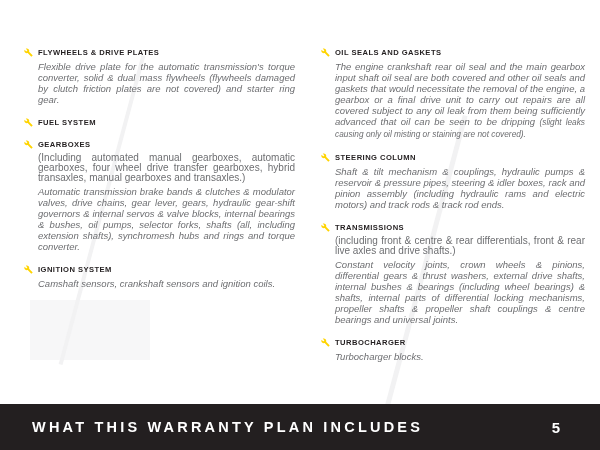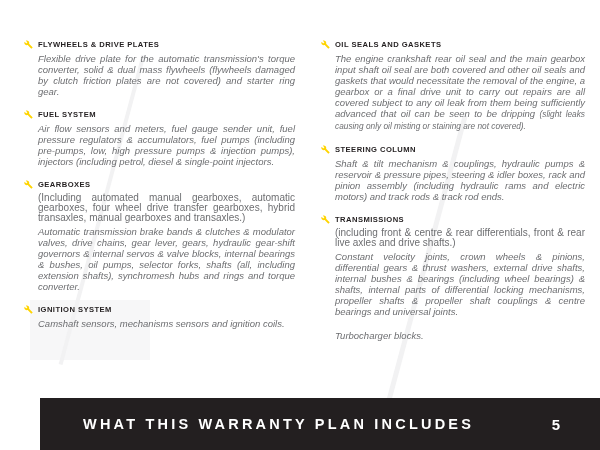--- a/index.html
+++ b/index.html
@@ -8,21 +8,21 @@
     background:#ffffff;
     font-family:"Liberation Sans", sans-serif;
   }
   
   .wm { position:absolute; background:#f2f2f3; z-index:0; }
   .wm-1 { left:100px; top:50px;  width:4px; height:320px; transform:rotate(15deg); }
   .wm-2 { left:420px; top:110px; width:5px; height:330px; transform:rotate(15deg); }
   .wm-3 { left:30px;  top:300px; width:120px; height:60px; background:#f7f7f8; }
 
   .cols {
-    position:absolute; top:40px; left:38px; z-index:1;
+    position:absolute; top:48px; left:38px; z-index:1;
     display:flex; gap:40px;
   }
   .col-left  { width:257px; }
   .col-right { width:250px; }
 
   .sect { margin-bottom:13px; }
   .hrow { display:flex; align-items:center; gap:5px; margin-left:-14px; margin-bottom:4px; }
   .icon { width:9px; height:9px; flex:0 0 9px; display:inline-flex; }
   .icon svg { width:9px; height:9px; fill:var(--accent,#ffd400); }
   h3 {
@@ -34,24 +34,24 @@
     text-align:justify;
     font-style:italic;
   }
   p.note {
     margin:0 0 3px 0; font-size:10px; line-height:10px; color:var(--body,#6d6e71);
     text-align:justify;
   }
   .note-inline { font-size:8.3px; }
 
   .footer {
-    position:absolute; left:0; right:0; bottom:0; height:52px; z-index:2;
+    position:absolute; left:0; right:0; bottom:0; height:46px; z-index:2;
     background:var(--footer-bg,#231f20);
     display:flex; align-items:center; justify-content:space-between;
-    padding:0 40px 0 43px; box-sizing:border-box;margin-left:40px;
+    padding:0 40px 0 32px; box-sizing:border-box;
   }
   .footer-title {
     color:var(--footer-fg,#ffffff); font-weight:bold; font-size:14.5px;
     letter-spacing:3.2px; white-space:nowrap;
   }
   .page-num { color:var(--footer-fg,#ffffff); font-weight:bold; font-size:15px; }
 </style>
 </head>
 <body>
 
@@ -77,21 +77,20 @@
 
     <section class="sect">
       <div class="hrow">
         <span class="icon">
             <svg viewBox="0 0 24 24">
               <path d="M22.7 19l-9.1-9.1c.9-2.3.4-5-1.5-6.9C10.1 1 7.1.6 4.7 1.7L9 6 6 9 1.6 4.7C.4 7.1.9 10.1 2.9 12.1c1.9 1.9 4.6 2.4 6.9 1.5l9.1 9.1c.4.4 1 .4 1.4 0l2.3-2.3c.5-.4.5-1.1.1-1.4z"></path>
             </svg>
           </span>
         <h3>FUEL SYSTEM</h3>
       </div>
-      <p class="body">Air flow sensors and meters, fuel gauge sender unit, fuel pressure regulators &amp; accumulators, fuel pumps (including pre-pumps, low, high pressure pumps &amp; injection pumps), injectors (including petrol, diesel &amp; single-point injectors.</p>
     </section>
 
     <section class="sect">
       <div class="hrow">
         <span class="icon">
             <svg viewBox="0 0 24 24">
               <path d="M22.7 19l-9.1-9.1c.9-2.3.4-5-1.5-6.9C10.1 1 7.1.6 4.7 1.7L9 6 6 9 1.6 4.7C.4 7.1.9 10.1 2.9 12.1c1.9 1.9 4.6 2.4 6.9 1.5l9.1 9.1c.4.4 1 .4 1.4 0l2.3-2.3c.5-.4.5-1.1.1-1.4z"></path>
             </svg>
           </span>
         <h3>GEARBOXES</h3>
@@ -102,21 +101,21 @@
 
     <section class="sect">
       <div class="hrow">
         <span class="icon">
             <svg viewBox="0 0 24 24">
               <path d="M22.7 19l-9.1-9.1c.9-2.3.4-5-1.5-6.9C10.1 1 7.1.6 4.7 1.7L9 6 6 9 1.6 4.7C.4 7.1.9 10.1 2.9 12.1c1.9 1.9 4.6 2.4 6.9 1.5l9.1 9.1c.4.4 1 .4 1.4 0l2.3-2.3c.5-.4.5-1.1.1-1.4z"></path>
             </svg>
           </span>
         <h3>IGNITION SYSTEM</h3>
       </div>
-      <p class="body">Camshaft sensors, mechanisms sensors and ignition coils.</p>
+      <p class="body">Camshaft sensors, crankshaft sensors and ignition coils.</p>
     </section>
 
   </div>
 
   <div class="col-right">
 
     <section class="sect">
       <div class="hrow">
         <span class="icon">
             <svg viewBox="0 0 24 24">
@@ -148,20 +147,28 @@
               <path d="M22.7 19l-9.1-9.1c.9-2.3.4-5-1.5-6.9C10.1 1 7.1.6 4.7 1.7L9 6 6 9 1.6 4.7C.4 7.1.9 10.1 2.9 12.1c1.9 1.9 4.6 2.4 6.9 1.5l9.1 9.1c.4.4 1 .4 1.4 0l2.3-2.3c.5-.4.5-1.1.1-1.4z"></path>
             </svg>
           </span>
         <h3>TRANSMISSIONS</h3>
       </div>
       <p class="note">(including front &amp; centre &amp; rear differentials, front &amp; rear live axles and drive shafts.)</p>
       <p class="body">Constant velocity joints, crown wheels &amp; pinions, differential gears &amp; thrust washers, external drive shafts, internal bushes &amp; bearings (including wheel bearings) &amp; shafts, internal parts of differential locking mechanisms, propeller shafts &amp; propeller shaft couplings &amp; centre bearings and universal joints.</p>
     </section>
 
     <section class="sect">
+      <div class="hrow">
+        <span class="icon">
+            <svg viewBox="0 0 24 24">
+              <path d="M22.7 19l-9.1-9.1c.9-2.3.4-5-1.5-6.9C10.1 1 7.1.6 4.7 1.7L9 6 6 9 1.6 4.7C.4 7.1.9 10.1 2.9 12.1c1.9 1.9 4.6 2.4 6.9 1.5l9.1 9.1c.4.4 1 .4 1.4 0l2.3-2.3c.5-.4.5-1.1.1-1.4z"></path>
+            </svg>
+          </span>
+        <h3>TURBOCHARGER</h3>
+      </div>
       <p class="body">Turbocharger blocks.</p>
     </section>
 
   </div>
 </div>
 
 <div class="footer">
   <span class="footer-title">WHAT THIS WARRANTY PLAN INCLUDES</span>
   <span class="page-num">5</span>
 </div>

